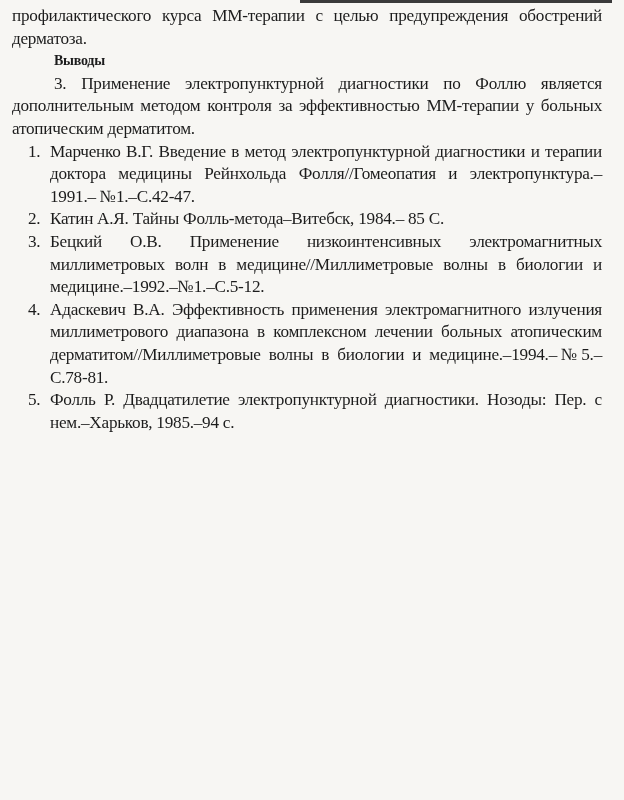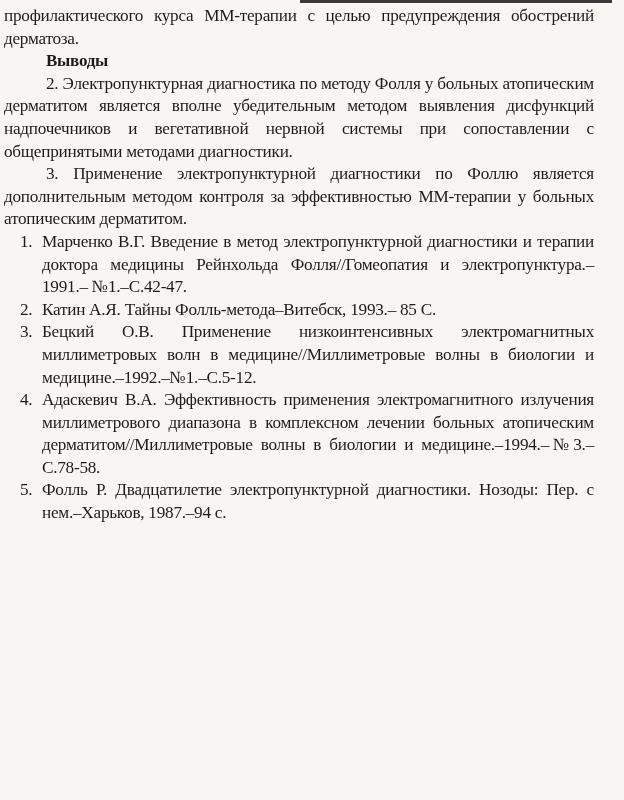--- a/index.html
+++ b/index.html
@@ -8,61 +8,60 @@
     background: #f7f6f3;
     color: #1c1c1c;
     font-family: "Liberation Serif", "DejaVu Serif", serif;
     position: relative;
   }
   .top-rule {
     position: absolute; left: 300px; top: 0; width: 312px; height: 3px;
     background: #3a3a3a;
   }
   .page {
-    position: absolute; left: 4px; top: 5px; width: 590px;
+    position: absolute; left: 12px; top: 5px; width: 590px;
     font-size: 17.2px; line-height: 22.6px;
     letter-spacing: -0.25px;
   }
   .p { text-align: justify; margin: 0; }
   .p.indent { text-indent: 42px; }
   .heading {
-    margin: 0; padding-left: 42px; font-weight: bold; font-size: 17px;
+    margin: 0; padding-left: 42px; font-weight: bold; font-size: 14px;
   }
   .ref {
     display: flex; margin: 0;
     padding-left: 16px;
   }
   .ref .num { width: 22px; flex: none; }
   .ref .txt { flex: 1; text-align: justify; }
 </style>
 </head>
 <body>
 
 <div class="top-rule"></div>
 
 <div class="page">
   <p class="p">профилактического курса ММ-терапии с целью предупреждения обострений дерматоза.</p>
 
   <h3 class="heading">Выводы</h3>
-  <p class="p indent">2. Электропунктурная диагностика по методу Фолля у больных атопическим дерматитом является вполне убедительным методом выявления дисфункций надпочечников и вегетативной нервной системы при сопоставлении с общепринятыми методами диагностики.</p>
   <p class="p indent">3. Применение электропунктурной диагностики по Фоллю является дополнительным методом контроля за эффективностью ММ-терапии у больных атопическим дерматитом.</p>
 
   <div class="ref">
     <span class="num">1.</span>
     <span class="txt">Марченко В.Г. Введение в метод электропунктурной диагностики и терапии доктора медицины Рейнхольда Фолля//Гомеопатия и электропунктура.– 1991.– №1.–С.42-47.</span>
   </div>
   <div class="ref">
     <span class="num">2.</span>
-    <span class="txt">Катин А.Я. Тайны Фолль-метода–Витебск, 1993.– 85 С.</span>
+    <span class="txt">Катин А.Я. Тайны Фолль-метода–Витебск, 1984.– 85 С.</span>
   </div>
   <div class="ref">
     <span class="num">3.</span>
     <span class="txt">Бецкий О.В. Применение низкоинтенсивных электромагнитных миллиметровых волн в медицине//Миллиметровые волны в биологии и медицине.–1992.–№1.–С.5-12.</span>
   </div>
   <div class="ref">
     <span class="num">4.</span>
-    <span class="txt">Адаскевич В.А. Эффективность применения электромагнитного излучения миллиметрового диапазона в комплексном лечении больных атопическим дерматитом//Миллиметровые волны в биологии и медицине.–1994.–№3.–С.78-58.</span>
+    <span class="txt">Адаскевич В.А. Эффективность применения электромагнитного излучения миллиметрового диапазона в комплексном лечении больных атопическим дерматитом//Миллиметровые волны в биологии и медицине.–1994.–№5.–С.78-81.</span>
   </div>
   <div class="ref">
     <span class="num">5.</span>
-    <span class="txt">Фолль Р. Двадцатилетие электропунктурной диагностики. Нозоды: Пер. с нем.–Харьков, 1987.–94 с.</span>
+    <span class="txt">Фолль Р. Двадцатилетие электропунктурной диагностики. Нозоды: Пер. с нем.–Харьков, 1985.–94 с.</span>
   </div>
 </div>
 
 </body></html>

